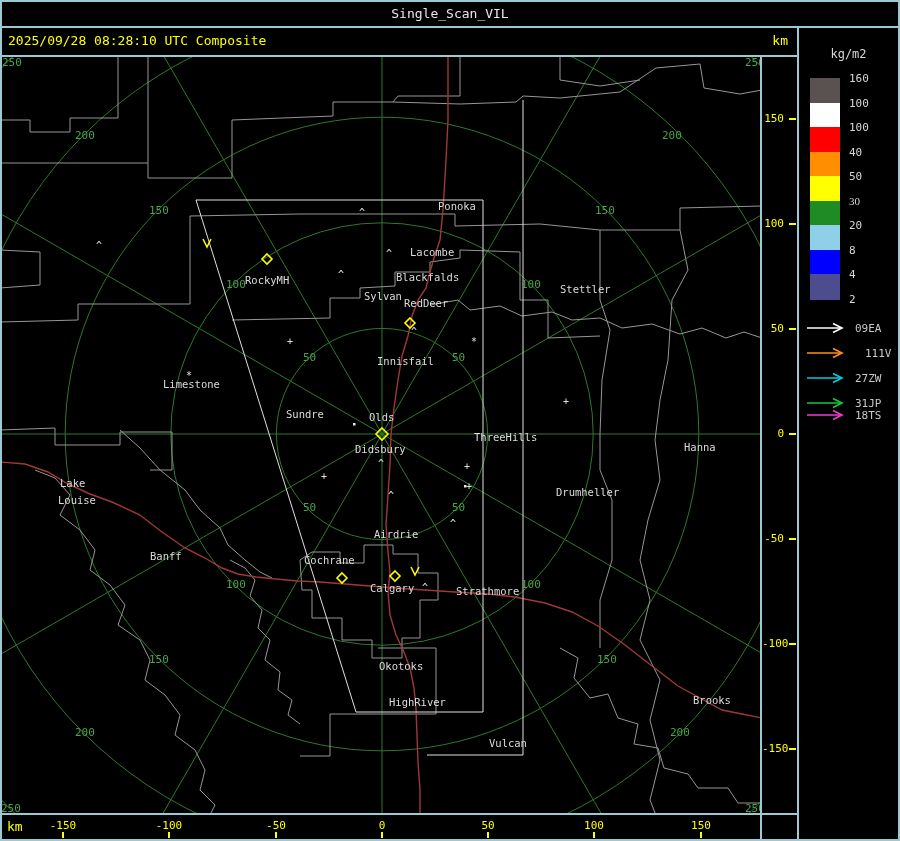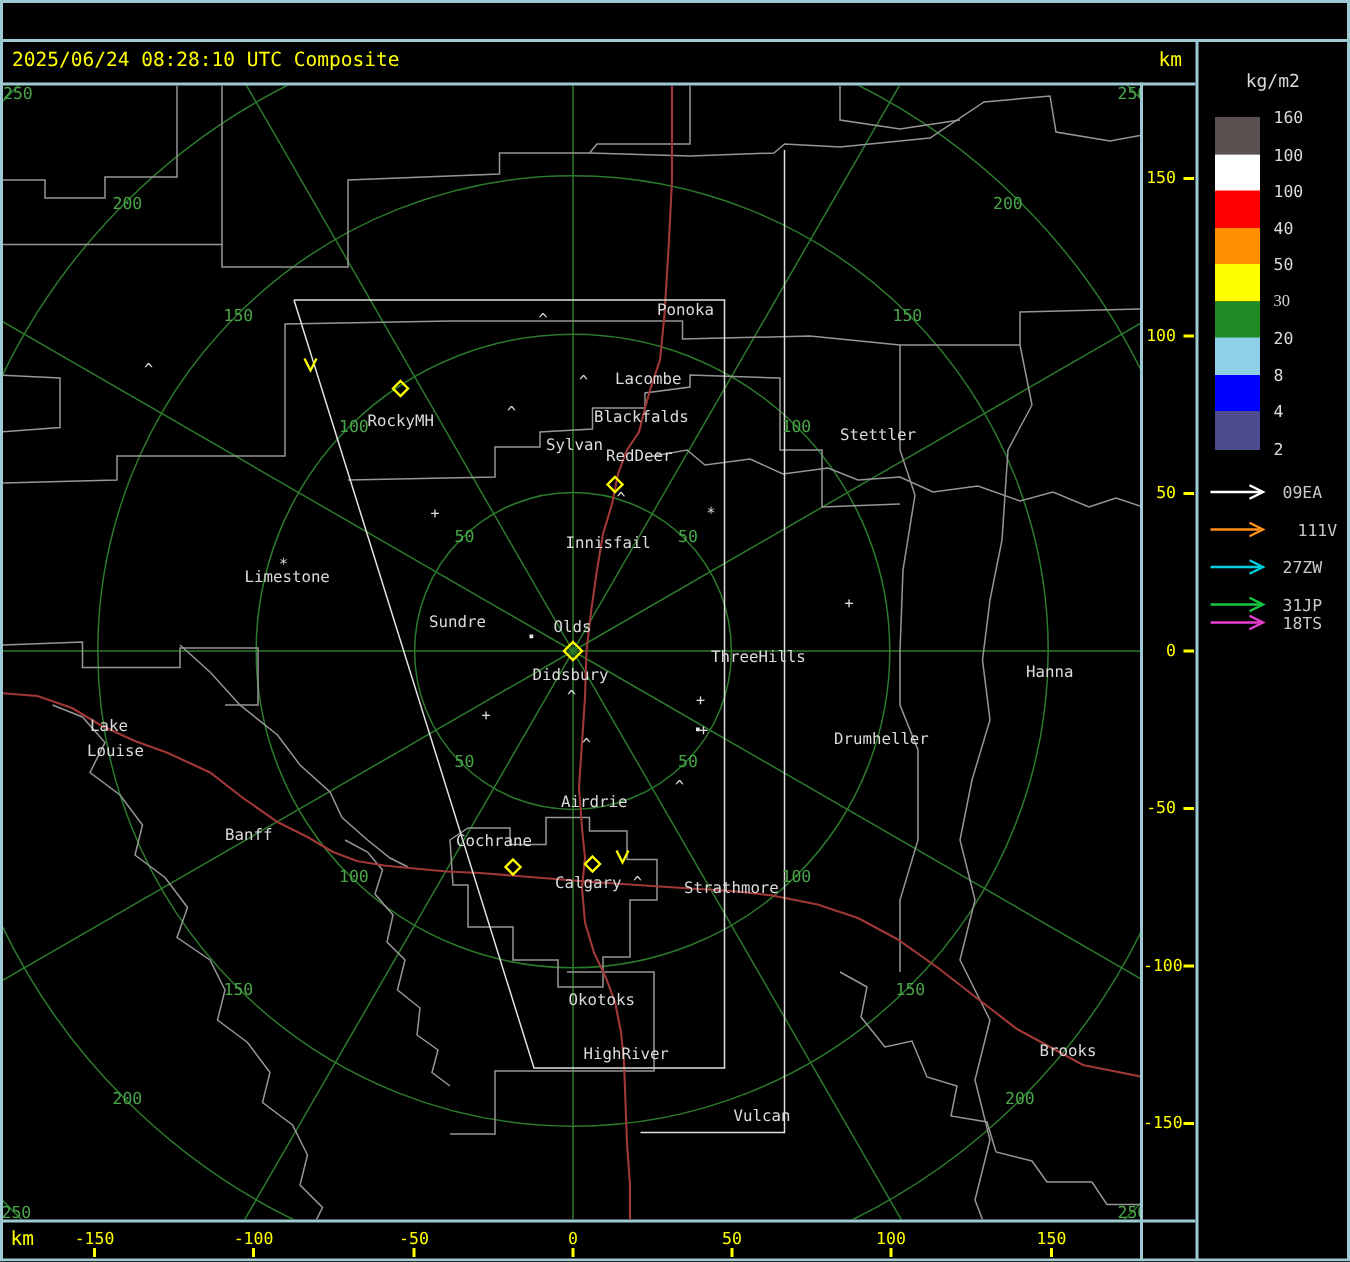--- a/index.html
+++ b/index.html
@@ -27,23 +27,26 @@
   .scale-label{position:absolute;left:50px;color:#d8d8d8;font-size:11px;}
   .track-row{position:absolute;left:7px;height:14px;display:flex;align-items:center;}
   .track-label{color:#c8c8c8;font-size:11px;margin-left:9px;}
   text{font-family:"DejaVu Sans Mono",monospace;}
 </style>
 </head>
 <body>
 
 <div id="window">
 
+  <div id="title-bar">
+    <span class="t">Single_Scan_VIL</span>
+  </div>
 
   <div id="subheader">
-    <span id="timestamp">2025/06/24 08:28:10 UTC Composite</span>
+    <span id="timestamp">2025/09/28 08:28:10 UTC Composite</span>
     <span id="km-top">km</span>
   </div>
 
   <div id="map-wrap">
     <svg id="map" width="758" height="756" viewBox="2 57 758 756" xmlns="http://www.w3.org/2000/svg">
         <circle cx="382" cy="434" r="105.6" fill="none" stroke="#2c7a2c" stroke-width="1"></circle>
         <circle cx="382" cy="434" r="211.2" fill="none" stroke="#2c7a2c" stroke-width="1"></circle>
         <circle cx="382" cy="434" r="316.8" fill="none" stroke="#2c7a2c" stroke-width="1"></circle>
         <circle cx="382" cy="434" r="422.4" fill="none" stroke="#2c7a2c" stroke-width="1"></circle>
         <circle cx="382" cy="434" r="528" fill="none" stroke="#2c7a2c" stroke-width="1"></circle>

